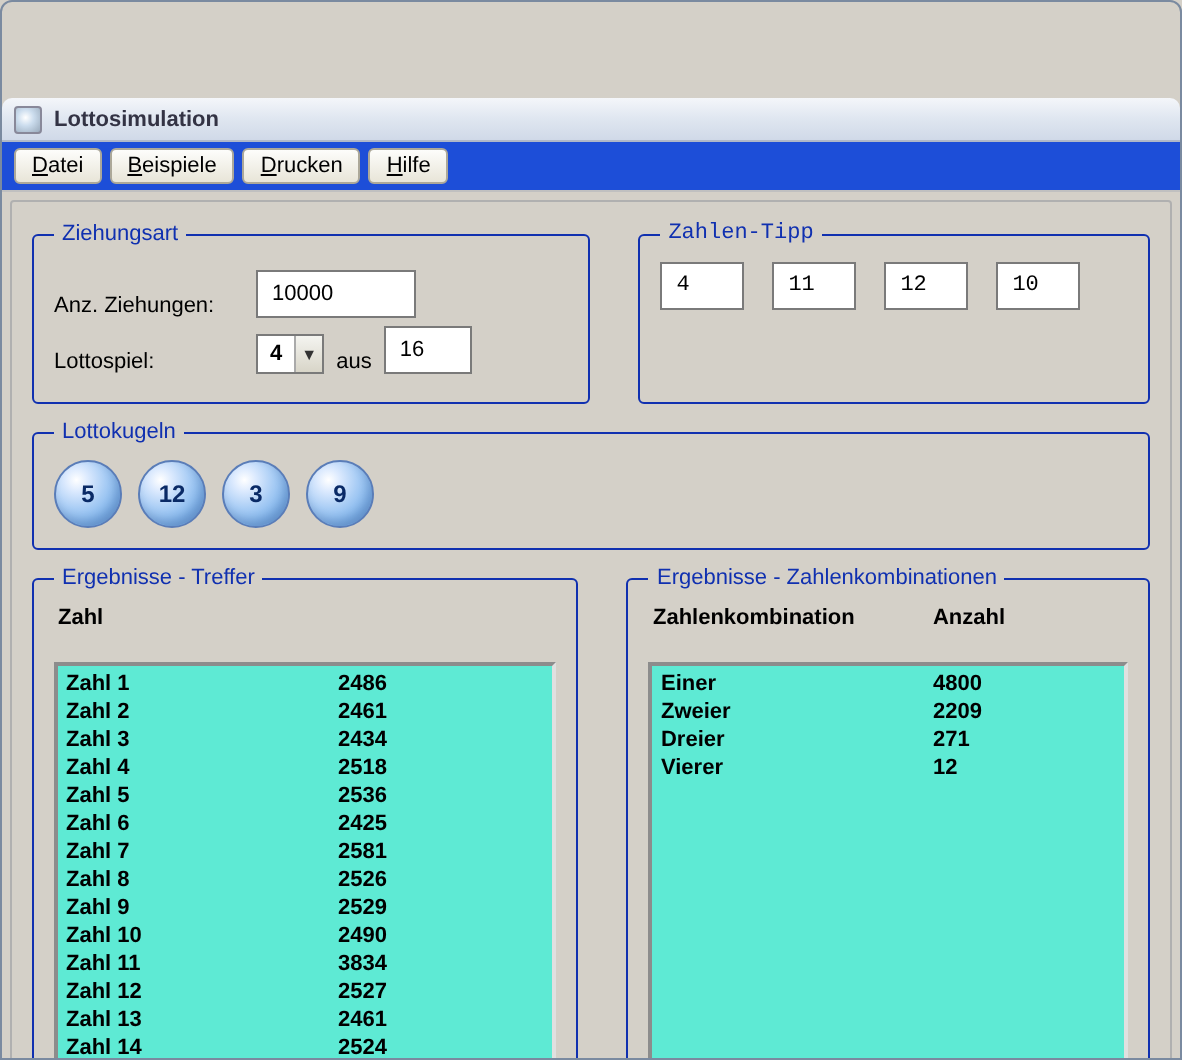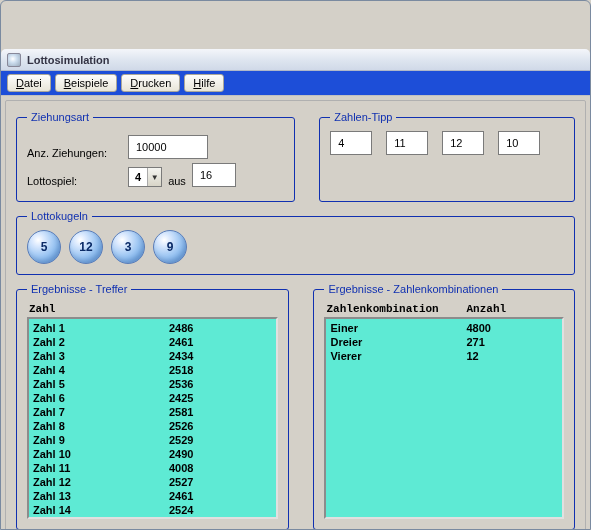--- a/index.html
+++ b/index.html
@@ -61,21 +61,21 @@
     padding: 8px 10px 10px 10px;
     margin: 4px 0;
     position: relative;
   }
   legend {
     color: #1030b0;
     padding: 0 4px;
     font-weight: normal;
   }
   .fs-ziehung { flex: 1.1; }
-  .fs-tipp { flex: 1; }
+  .fs-tipp { flex: 1; font-family: Liberation Mono, monospace; }
   .fldrow { display: flex; align-items: flex-end; margin: 4px 0; gap: 6px; }
   label.lbl { width: 95px; }
   input.txt {
     background: #fff;
     border: 1px solid #7a7a7a;
     height: 24px;
     padding: 1px 7px;
     font: inherit;
   }
   .tipp-inputs { display: flex; gap: 14px; }
@@ -100,21 +100,21 @@
     background: radial-gradient(circle at 32% 28%, #ffffff 0%, #dceafe 18%, #a9cdf5 45%, #7fb4ec 70%, #5e96d6 100%);
     border: 1px solid #5a7db8;
     display: flex; align-items: center; justify-content: center;
     color: #0a2a66; font-weight: bold; font-size: 12px;
     box-shadow: inset -2px -3px 4px rgba(0,0,50,.15);
   }
   .chk { display: flex; align-items: center; gap: 5px; margin-right: 10px; }
   .chk input { width: 13px; height: 13px; }
   .fs-treffer { flex: 1.05; }
   .fs-kombi { flex: 1; }
-  .listhead { display: flex; font-weight: bold; margin-bottom: 2px; padding: 0 2px; font-family: Liberation Mono, monospace; }
+  .listhead { display: flex; font-weight: bold; margin-bottom: 16px; padding: 0 2px; }
   .listhead .c1 { flex: 0 0 140px; }
   .listhead .c2 { flex: 1; }
   .listbox {
     background: #5eead4;
     border: 2px inset #e0e0e0;
     height: 202px;
     overflow-y: scroll;
     padding: 2px 4px;
     font-weight: bold;
   }
@@ -244,21 +244,21 @@
           <div class="lrow">
             <div class="c1">Zahl 9</div>
             <div class="c2">2529</div>
           </div>
           <div class="lrow">
             <div class="c1">Zahl 10</div>
             <div class="c2">2490</div>
           </div>
           <div class="lrow">
             <div class="c1">Zahl 11</div>
-            <div class="c2">4008</div>
+            <div class="c2">3834</div>
           </div>
           <div class="lrow">
             <div class="c1">Zahl 12</div>
             <div class="c2">2527</div>
           </div>
           <div class="lrow">
             <div class="c1">Zahl 13</div>
             <div class="c2">2461</div>
           </div>
           <div class="lrow">
@@ -271,20 +271,24 @@
     <fieldset class="fs-kombi">
       <legend>Ergebnisse - Zahlenkombinationen</legend>
       <div class="listhead">
         <div class="c1">Zahlenkombination</div>
         <div class="c2">Anzahl</div>
       </div>
       <div class="listbox kombi" id="kombi-list">
           <div class="lrow">
             <div class="c1">Einer</div>
             <div class="c2">4800</div>
+          </div>
+          <div class="lrow">
+            <div class="c1">Zweier</div>
+            <div class="c2">2209</div>
           </div>
           <div class="lrow">
             <div class="c1">Dreier</div>
             <div class="c2">271</div>
           </div>
           <div class="lrow">
             <div class="c1">Vierer</div>
             <div class="c2">12</div>
           </div>
         </div>

